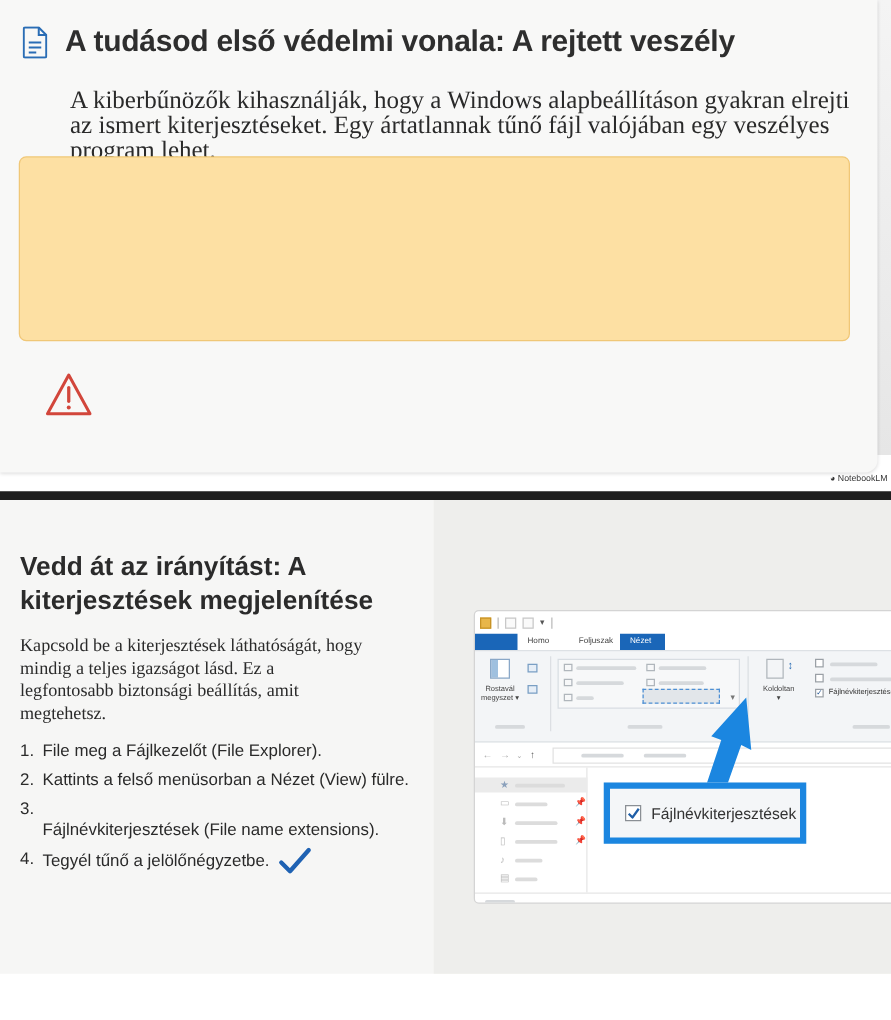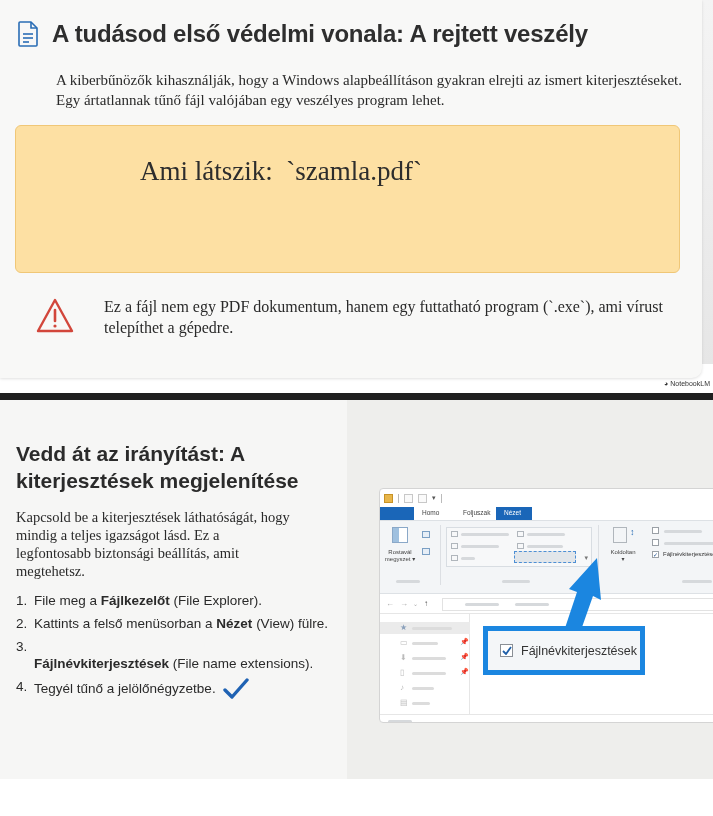--- a/index.html
+++ b/index.html
@@ -14,21 +14,21 @@
   .top-card {
     position: absolute; left: 0; top: 0; width: 702px; height: 378px;
     background: #f8f8f7; border-radius: 0 0 10px 0;
     box-shadow: 0 1px 3px rgba(0,0,0,0.12);
   }
   .top-header { position: absolute; left: 18px; top: 20px; display: flex; align-items: center; gap: 14px; }
   .doc-icon { width: 20px; height: 26px; display: block; }
   .top-title { font-family: "Liberation Sans", sans-serif; font-weight: 700; font-size: 24px; color: #2e2e2e; letter-spacing: -0.2px; }
   .top-intro {
     position: absolute; left: 56px; top: 70px; width: 630px;
-    font-family: "Liberation Serif", serif; font-size: 15px; line-height: 20px; color: #2a2a2a;
+    font-family: "Liberation Serif", serif; font-size: 20px; line-height: 20px; color: #2a2a2a;
   }
   .highlight-box {
     position: absolute; left: 15px; top: 125px; width: 665px; height: 148px;
     background: #fde0a3; border: 1px solid #f0c777; border-radius: 6px;
   }
   .hl-line {
     position: absolute; left: 124px; font-family: "Liberation Serif", serif;
     font-size: 27px; color: #2d2d2d; white-space: pre;
   }
   .hl-line.l1 { top: 30px; }
@@ -47,21 +47,21 @@
   .dark-bar { position: absolute; left: 0; top: 393px; width: 713px; height: 7px; background: #1f1f1f; }
 
   
   .bottom-slide { position: absolute; left: 0; top: 400px; width: 713px; height: 379px; background: #f6f6f5; }
   .left-col { position: absolute; left: 16px; top: 40px; width: 320px; }
   .b-title { font-weight: 700; font-size: 21px; line-height: 27px; color: #2b2b2b; }
   .b-intro { margin-top: 14px; font-family: "Liberation Serif", serif; font-size: 14.5px; line-height: 18px; color: #2a2a2a; width: 280px; }
   .steps { margin-top: 12px; list-style: none; }
   .steps li { display: flex; font-size: 13.5px; line-height: 17px; color: #2a2a2a; margin-bottom: 6px; }
   .steps .num { width: 18px; flex: none; }
-  .steps .txt b { font-weight: 700; }
+  .steps .txt b { font-weight: 400; }
   .big-check { display: inline-block; vertical-align: middle; width: 26px; height: 22px; margin-left: 4px; }
 
   .right-col { position: absolute; left: 347px; top: 0; width: 366px; height: 379px; background: #eeeeec; }
 
   
   .explorer {
     position: absolute; left: 32px; top: 88px; width: 340px; height: 235px;
     background: #ffffff; border: 1px solid #d4d4d4; border-radius: 4px; overflow: hidden;
     font-family: "Liberation Sans", sans-serif;
   }
@@ -123,30 +123,28 @@
         <path d="M13 1 V7 H19" fill="none" stroke="#2a6db5" stroke-width="1.6"></path>
         <line x1="5" y1="13" x2="15" y2="13" stroke="#2a6db5" stroke-width="1.6"></line>
         <line x1="5" y1="17" x2="15" y2="17" stroke="#2a6db5" stroke-width="1.6"></line>
         <line x1="5" y1="21" x2="11" y2="21" stroke="#2a6db5" stroke-width="1.6"></line>
       </svg>
       <h1 class="top-title">A tudásod első védelmi vonala: A rejtett veszély</h1>
     </div>
     <p class="top-intro">A kiberbűnözők kihasználják, hogy a Windows alapbeállításon gyakran elrejti az ismert kiterjesztéseket. Egy ártatlannak tűnő fájl valójában egy veszélyes program lehet.</p>
 
     <div class="highlight-box">
-      <div class="hl-line l1"><span>Ami látszik:</span>  <span>`szamla.pdf`</span></div>
     </div>
 
     <div class="warning-row">
       <svg class="warning-icon" viewBox="0 0 38 36">
         <path d="M19 2 L36 33 H2 Z" fill="none" stroke="#d2463b" stroke-width="2.4" stroke-linejoin="round"></path>
         <line x1="19" y1="12" x2="19" y2="23" stroke="#d2463b" stroke-width="2.6" stroke-linecap="round"></line>
         <circle cx="19" cy="28" r="1.6" fill="#d2463b"></circle>
       </svg>
-      <p class="warning-text">Ez a fájl nem egy PDF dokumentum, hanem egy futtatható program (`.exe`), ami vírust telepíthet a gépedre.</p>
     </div>
   </div>
   <div class="watermark">
     <span>◕</span>
     <span>NotebookLM</span>
   </div>
 </div>
 <div class="dark-bar"></div>
 
 <div class="bottom-slide">

